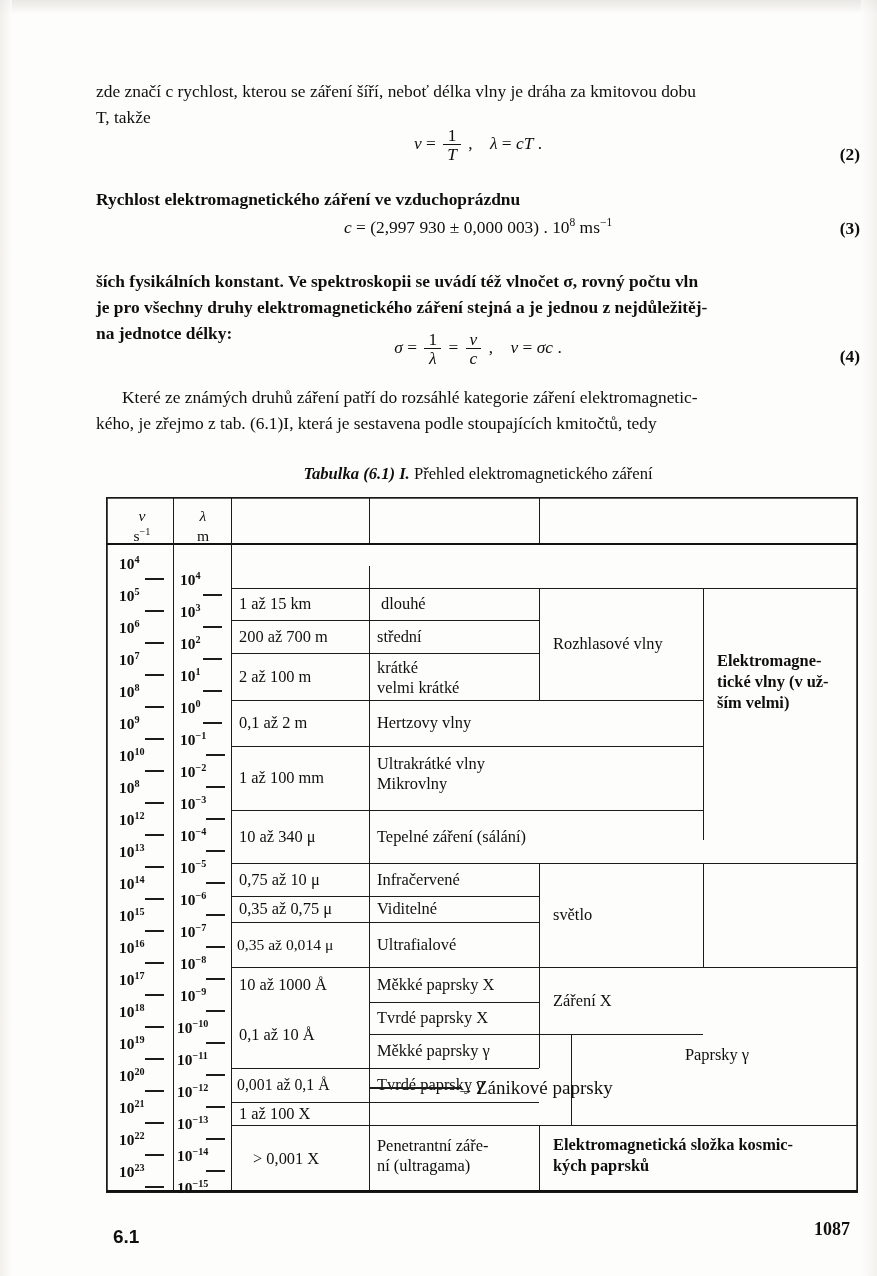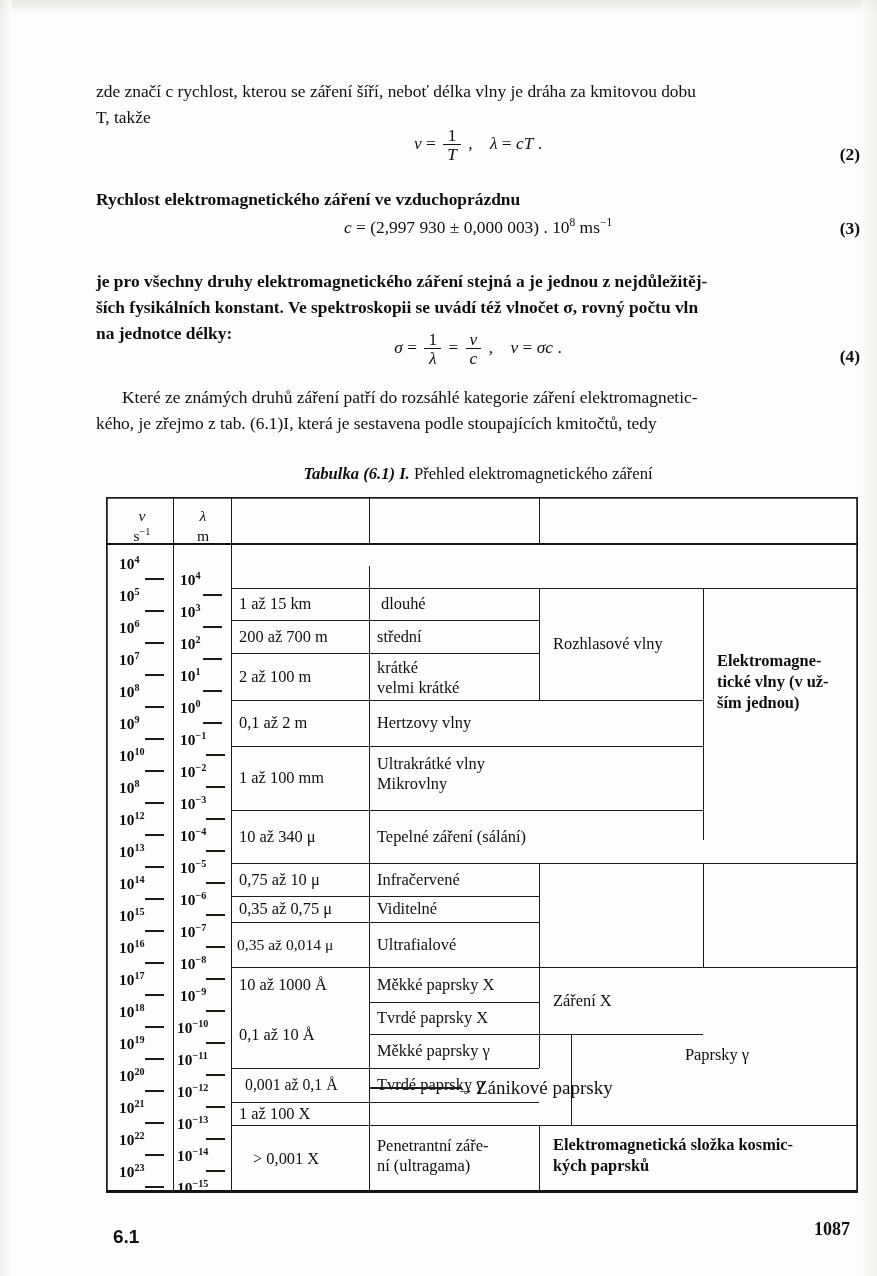--- a/index.html
+++ b/index.html
@@ -182,22 +182,22 @@
   </div>
 
   <div class="eq-line" style="top:217px;">
     <span class="mathi">c</span>
     <span>=</span>
     <span>(2,997 930 ± 0,000 003) . 10</span><sup>8</sup><span> ms</span><sup>−1</sup>
     <span class="eq-num" style="top:1px;">(3)</span>
   </div>
 
   <div class="body-text" style="top:268px; font-weight:600;">
+    <div>ších fysikálních konstant. Ve spektroskopii se uvádí též vlnočet σ, rovný počtu vln</div>
     <div>je pro všechny druhy elektromagnetického záření stejná a je jednou z nejdůležitěj-</div>
-    <div>ších fysikálních konstant. Ve spektroskopii se uvádí též vlnočet σ, rovný počtu vln</div>
     <div>na jednotce délky:</div>
   </div>
 
   <div class="eq-line" style="top:330px;">
     <span class="mathi">σ</span>
     <span>=</span>
     <span class="frac">
       <span class="num">1</span>
       <span class="den mathi">λ</span>
     </span>
@@ -357,21 +357,21 @@
     <div class="cell pad" style="left:124px; top:122px; width:138px; height:33px;">200 až 700 m</div>
     <div class="cell pad" style="left:124px; top:155px; width:138px; height:47px;">2 až 100 m</div>
     <div class="cell pad" style="left:124px; top:202px; width:138px; height:46px;">0,1 až 2 m</div>
     <div class="cell pad" style="left:124px; top:248px; width:138px; height:64px;">1 až 100 mm</div>
     <div class="cell pad" style="left:124px; top:312px; width:138px; height:53px;">10 až 340 μ</div>
     <div class="cell pad" style="left:124px; top:365px; width:138px; height:33px;">0,75 až 10 μ</div>
     <div class="cell pad" style="left:124px; top:398px; width:138px; height:26px;">0,35 až 0,75 μ</div>
     <div class="cell pad" style="left:122px; top:424px; width:142px; height:45px; font-size:15.6px;">0,35 až 0,014 μ</div>
     <div class="cell pad" style="left:124px; top:469px; width:138px; height:35px;">10 až 1000 Å</div>
     <div class="cell pad" style="left:124px; top:504px; width:138px; height:66px;">0,1 až 10 Å</div>
-    <div class="cell pad" style="left:122px; top:570px; width:142px; height:34px; font-size:15.8px;margin-left:8px;">0,001 až 0,1 Å</div>
+    <div class="cell pad" style="left:122px; top:570px; width:142px; height:34px; font-size:15.8px;">0,001 až 0,1 Å</div>
     <div class="cell pad" style="left:124px; top:604px; width:138px; height:23px;">1 až 100 X</div>
     <div class="cell pad" style="left:124px; top:627px; width:138px; height:67px; padding-left:22px;">&gt; 0,001 X</div>
 
     <div class="cell pad" style="left:262px; top:90px;  width:170px; height:32px;padding-left:12px;">dlouhé</div>
     <div class="cell pad" style="left:262px; top:122px; width:170px; height:33px;">střední</div>
     <div class="cell pad top" style="left:262px; top:158px; width:170px; height:44px; display:block; padding-top:2px;">
       <div>krátké</div>
       <div>velmi krátké</div>
     </div>
     <div class="cell pad" style="left:262px; top:202px; width:170px; height:46px;">Hertzovy vlny</div>
@@ -386,26 +386,27 @@
     <div class="cell pad" style="left:262px; top:469px; width:170px; height:35px;">Měkké paprsky X</div>
     <div class="cell pad" style="left:262px; top:504px; width:170px; height:32px;">Tvrdé paprsky X</div>
     <div class="cell pad" style="left:262px; top:536px; width:170px; height:34px;">Měkké paprsky γ</div>
     <div class="cell pad" style="left:262px; top:570px; width:170px; height:34px;">Tvrdé paprsky γ</div>
     <div class="cell pad top" style="left:262px; top:634px; width:175px; height:56px; display:block; padding-top:4px;">
       <div>Penetrantní záře-</div>
       <div>ní (ultragama)</div>
     </div>
 
     <div class="cell pad" style="left:438px; top:90px;  width:158px; height:112px;">Rozhlasové vlny</div>
+    <div class="cell pad" style="left:438px; top:365px; width:158px; height:104px;">světlo</div>
     <div class="cell pad" style="left:438px; top:469px; width:158px; height:67px;">Záření X</div>
 
     <div class="cell pad top" style="left:602px; top:152px; width:148px; height:70px; display:block; font-weight:600; line-height:21px;">
       <div>Elektromagne-</div>
       <div>tické vlny (v už-</div>
-      <div>ším jednou)</div>
+      <div>ším velmi)</div>
     </div>
 
     <div class="cell" style="left:470px; top:536px; width:280px; height:42px; justify-content:center;">Paprsky γ</div>
 
     <div class="arrow-row" style="position:absolute; left:262px; top:578px; width:400px; height:24px;">
       <span class="arrow-line" style="width:92px;"></span>
       <span style="font-size:17px; line-height:1; margin-left:-4px; margin-right:2px;">→</span>
       <span style="font-size:19px;">Zánikové paprsky</span>
     </div>
 

